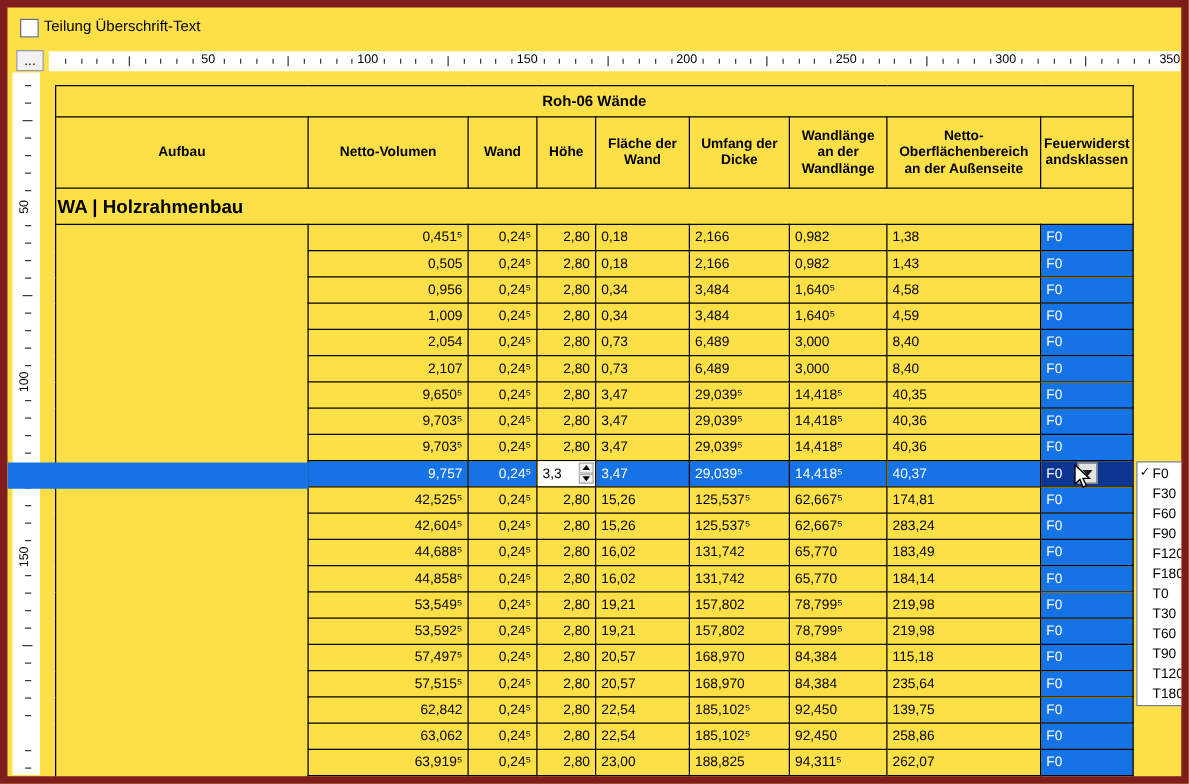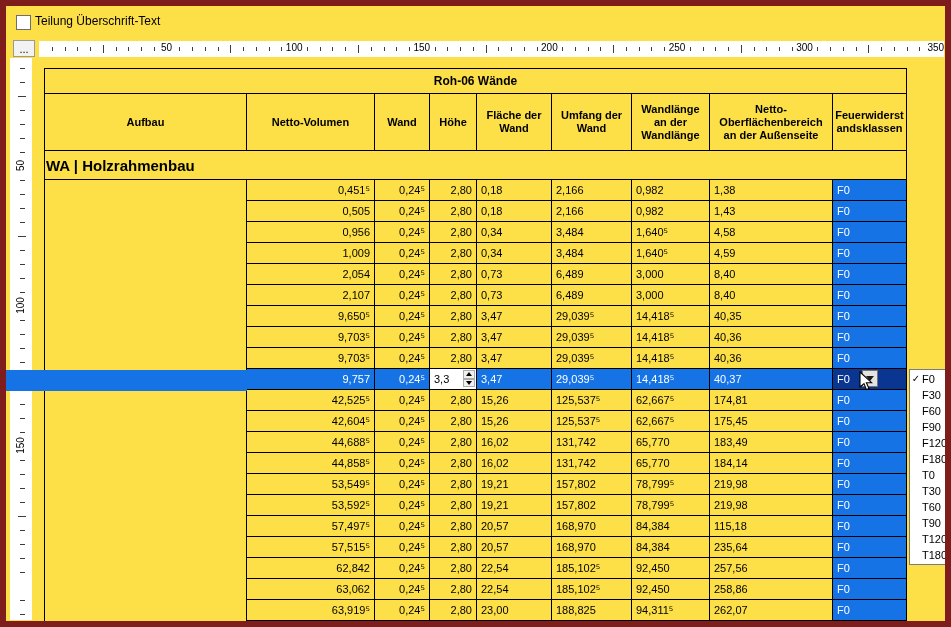--- a/index.html
+++ b/index.html
@@ -199,21 +199,21 @@
       <thead>
         <tr class="title-row">
           <td colspan="9">Roh-06 Wände</td>
         </tr>
         <tr class="header-row">
           <th>Aufbau</th>
           <th>Netto-Volumen</th>
           <th>Wand</th>
           <th>Höhe</th>
           <th>Fläche der Wand</th>
-          <th>Umfang der Wand</th>
+          <th>Umfang der Dicke</th>
           <th>Wandlänge an der Wandlänge</th>
           <th>Netto-Oberflächenbereich an der Außenseite</th>
           <th class="break">Feuerwiderstandsklassen</th>
         </tr>
         <tr class="section-row">
           <td colspan="9">WA | Holzrahmenbau</td>
         </tr>
       </thead>
       <tbody id="tbody">
           <tr>
@@ -336,21 +336,21 @@
             <td class="l">174,81</td>
             <td class="fire">F0</td>
           </tr>
           <tr>
             <td class="r">42,604⁵</td>
             <td class="r">0,24⁵</td>
             <td class="r">2,80</td>
             <td class="l">15,26</td>
             <td class="l">125,537⁵</td>
             <td class="l">62,667⁵</td>
-            <td class="l">175,45</td>
+            <td class="l">283,24</td>
             <td class="fire">F0</td>
           </tr>
           <tr>
             <td class="r">44,688⁵</td>
             <td class="r">0,24⁵</td>
             <td class="r">2,80</td>
             <td class="l">16,02</td>
             <td class="l">131,742</td>
             <td class="l">65,770</td>
             <td class="l">183,49</td>
@@ -406,21 +406,21 @@
             <td class="l">235,64</td>
             <td class="fire">F0</td>
           </tr>
           <tr>
             <td class="r">62,842</td>
             <td class="r">0,24⁵</td>
             <td class="r">2,80</td>
             <td class="l">22,54</td>
             <td class="l">185,102⁵</td>
             <td class="l">92,450</td>
-            <td class="l">257,56</td>
+            <td class="l">139,75</td>
             <td class="fire">F0</td>
           </tr>
           <tr>
             <td class="r">63,062</td>
             <td class="r">0,24⁵</td>
             <td class="r">2,80</td>
             <td class="l">22,54</td>
             <td class="l">185,102⁵</td>
             <td class="l">92,450</td>
             <td class="l">258,86</td>

